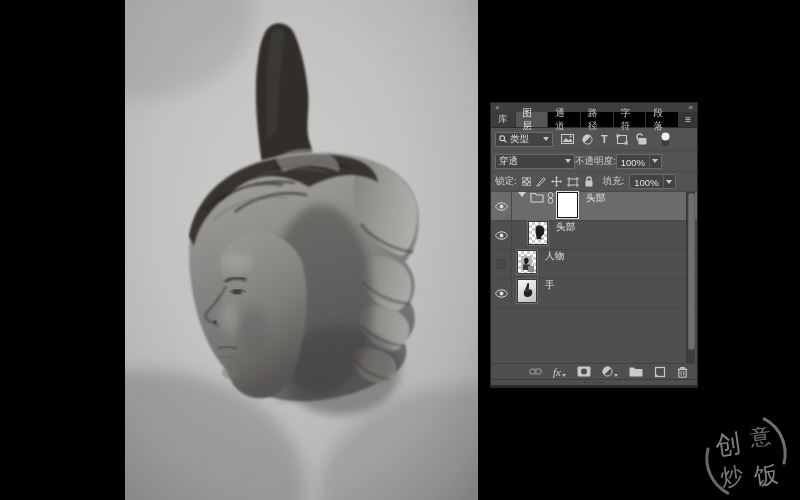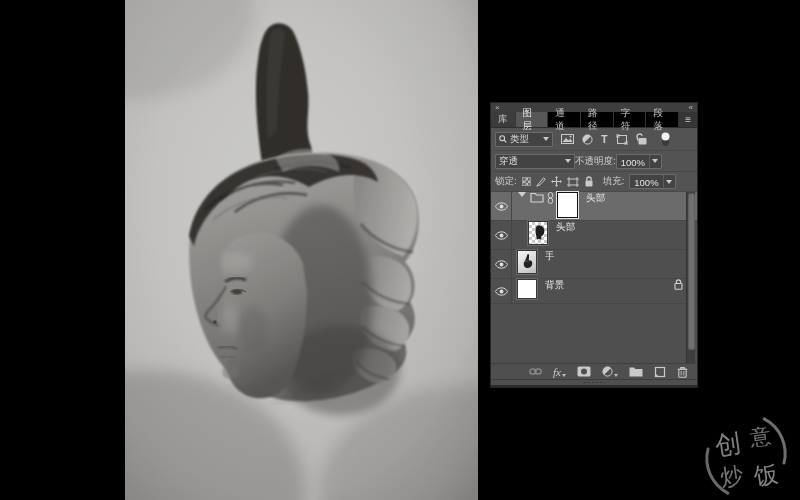--- a/index.html
+++ b/index.html
@@ -358,53 +358,51 @@
         </div>
         <span class="indent"></span>
         <div class="thumb checker">
           <svg width="20" height="24" viewBox="0 0 20 24">
               <path d="M6.5,8 C6.2,4.8 8.5,3 11,3.4 C14,3.9 15.6,6.3 15.4,9.3 C15.3,11.8 14,13.8 12,14.8 L12.4,17.5 L7.8,17 C7,14 6.8,11 6.5,8 Z" fill="#1d1d1d"></path>
             </svg>
         </div>
         <span class="lname">头部</span>
       </div>
 
+      <div class="lrow">
+        <div class="vis-cell">
+          <span class="vis-empty"></span>
+        </div>
+        <div class="thumb checker" style="margin-left:5px;">
+          <svg width="20" height="24" viewBox="0 0 20 24">
+              <rect x="3" y="5" width="11" height="14" fill="#b9b7b4"></rect>
+              <path d="M6,9 C6,7.4 7.3,6.4 8.7,6.7 C10.2,7 10.9,8.3 10.7,9.8 C10.6,11 10,11.9 9,12.4 L9.2,13.6 L6.8,13.4 Z" fill="#201f1e"></path>
+              <rect x="5" y="13.5" width="7" height="5.5" fill="#3a3836"></rect>
+              <rect x="10" y="15" width="6" height="6" fill="#8b8986"></rect>
+            </svg>
+        </div>
+        <span class="lname">人物</span>
+      </div>
 
       <div class="lrow">
         <div class="vis-cell">
           <svg width="13" height="9" viewBox="0 0 13 9">
               <path d="M6.5,0.8 C3.4,0.8 1.2,2.9 0.4,4.5 C1.2,6.1 3.4,8.2 6.5,8.2 C9.6,8.2 11.8,6.1 12.6,4.5 C11.8,2.9 9.6,0.8 6.5,0.8 Z" fill="none" stroke="#dcdcdc" stroke-width="1"></path>
               <circle cx="6.5" cy="4.5" r="1.9" fill="#dcdcdc"></circle>
             </svg>
         </div>
         <div class="thumb hand-bg" style="margin-left:5px;">
           <svg width="20" height="24" viewBox="0 0 20 24">
               <path d="M9.2,4 C9.6,2.6 10.8,2.6 11,4 C11.2,5.6 10.9,7.6 10.7,9 L11.5,9.6 C12.8,9.4 14,10 14.2,11.5 C14.5,13.5 13.6,15.8 11.8,16.6 C9.8,17.5 7.6,17 6.4,15.4 C5.4,14 5.6,11.6 6.6,10.2 C7.6,8.8 8.8,6 9.2,4 Z" fill="#232220"></path>
               <path d="M7,11 C8,10 9.6,9.8 10.6,10.6" stroke="#6d6b68" stroke-width=".8" fill="none"></path>
             </svg>
         </div>
         <span class="lname">手</span>
       </div>
 
-      <div class="lrow bg-row">
-        <div class="vis-cell">
-          <svg width="13" height="9" viewBox="0 0 13 9">
-              <path d="M6.5,0.8 C3.4,0.8 1.2,2.9 0.4,4.5 C1.2,6.1 3.4,8.2 6.5,8.2 C9.6,8.2 11.8,6.1 12.6,4.5 C11.8,2.9 9.6,0.8 6.5,0.8 Z" fill="none" stroke="#dcdcdc" stroke-width="1"></path>
-              <circle cx="6.5" cy="4.5" r="1.9" fill="#dcdcdc"></circle>
-            </svg>
-        </div>
-        <div class="thumb white" style="margin-left:5px;height:20px;"></div>
-        <span class="lname">背景</span>
-        <span class="row-lock">
-          <svg width="9" height="11" viewBox="0 0 9 11">
-              <rect x="1" y="4.5" width="7" height="5.8" rx=".8" fill="none" stroke="#d2d2d2" stroke-width="1.1"></rect>
-              <path d="M2.4,4.5 V3 a2.1,2.1 0 0 1 4.2,0 V4.5" fill="none" stroke="#d2d2d2" stroke-width="1.1"></path>
-            </svg>
-        </span>
-      </div>
 
       <div class="scrollbar">
         <div class="scroll-thumb"></div>
       </div>
     </div>
 
     <div class="p-toolbar">
       <span class="ticon">
         <svg width="13" height="7" viewBox="0 0 13 7">
             <ellipse cx="4" cy="3.5" rx="3.2" ry="2.6" fill="none" stroke="#8f8f8f" stroke-width="1.2"></ellipse>

